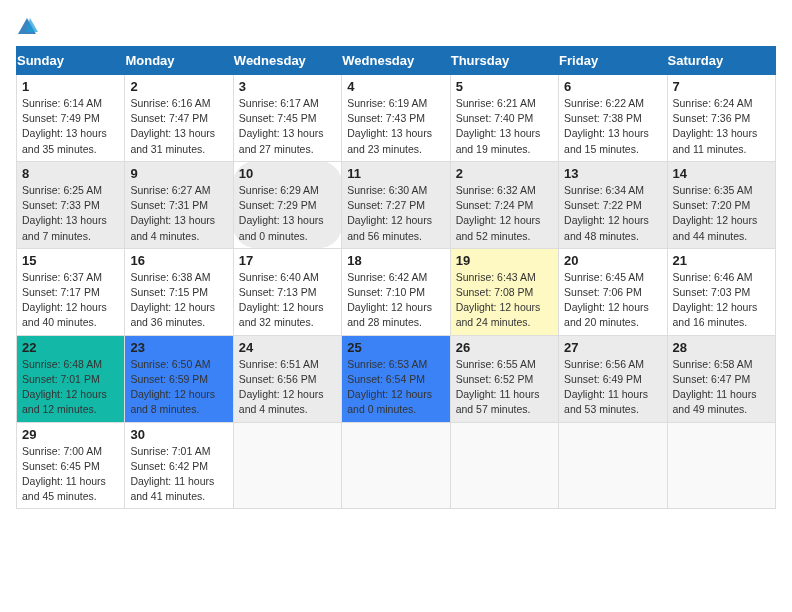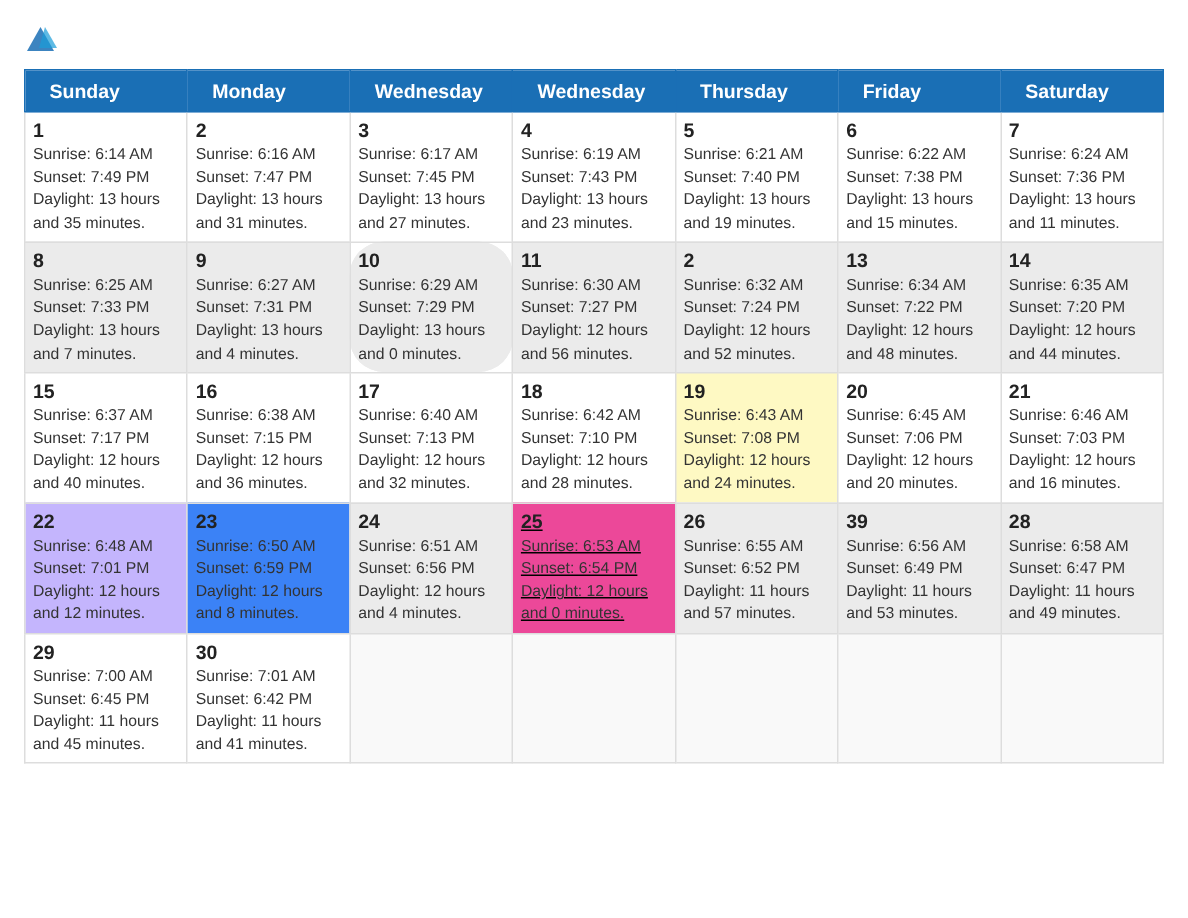--- a/index.html
+++ b/index.html
@@ -50,21 +50,21 @@
       font-weight: normal;
     }
     .calendar {
       width: 100%;
       border-collapse: collapse;
       font-size: 11px;
     }
     .calendar th {
       background: #1a6fb5;
       color: #fff;
-      padding: 6px 16px;
+      padding: 6px 0;
       text-align: left;
       font-size: 13px;
       font-weight: bold;
       border: 1px solid #1a6fb5;
     }
     .calendar td {
       vertical-align: top;
       padding: 4px 5px;
       border: 1px solid #ddd;
       width: calc(100% / 7);
@@ -249,52 +249,52 @@
         </div>
         </td>
         <td style="background: rgb(255, 255, 255);">
         <span class="day-num">21</span>
         <div class="day-info">
           Sunrise: 6:46 AM<br>Sunset: 7:03 PM<br>Daylight: 12 hours and 16 minutes.
         </div>
         </td>
       </tr>
       <tr style="background: rgb(235, 235, 235);">
-        <td style="background: #c4b5fd;">
+        <td style="background: #14b8a6;">
         <span class="day-num">22</span>
         <div class="day-info">
           Sunrise: 6:48 AM<br>Sunset: 7:01 PM<br>Daylight: 12 hours and 12 minutes.
         </div>
         </td>
         <td style="background: #3b82f6;">
         <span class="day-num">23</span>
         <div class="day-info">
           Sunrise: 6:50 AM<br>Sunset: 6:59 PM<br>Daylight: 12 hours and 8 minutes.
         </div>
         </td>
         <td style="background: rgb(235, 235, 235);">
         <span class="day-num">24</span>
         <div class="day-info">
           Sunrise: 6:51 AM<br>Sunset: 6:56 PM<br>Daylight: 12 hours and 4 minutes.
         </div>
         </td>
-        <td style="background: #ec4899; text-decoration: underline;">
+        <td style="background: #3b82f6;">
         <span class="day-num">25</span>
         <div class="day-info">
           Sunrise: 6:53 AM<br>Sunset: 6:54 PM<br>Daylight: 12 hours and 0 minutes.
         </div>
         </td>
         <td style="background: rgb(235, 235, 235);">
         <span class="day-num">26</span>
         <div class="day-info">
           Sunrise: 6:55 AM<br>Sunset: 6:52 PM<br>Daylight: 11 hours and 57 minutes.
         </div>
         </td>
         <td style="background: rgb(235, 235, 235);">
-        <span class="day-num">39</span>
+        <span class="day-num">27</span>
         <div class="day-info">
           Sunrise: 6:56 AM<br>Sunset: 6:49 PM<br>Daylight: 11 hours and 53 minutes.
         </div>
         </td>
         <td style="background: rgb(235, 235, 235);">
         <span class="day-num">28</span>
         <div class="day-info">
           Sunrise: 6:58 AM<br>Sunset: 6:47 PM<br>Daylight: 11 hours and 49 minutes.
         </div>
         </td>

